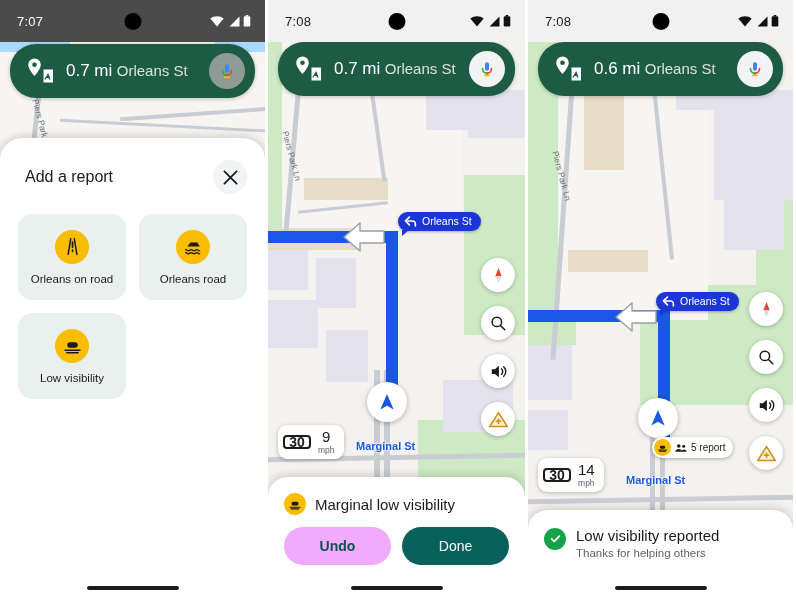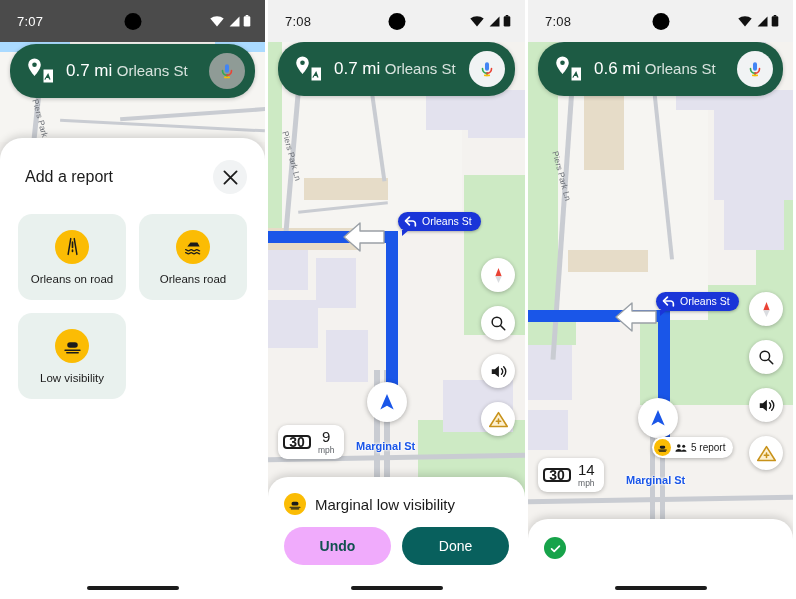--- a/index.html
+++ b/index.html
@@ -569,17 +569,21 @@
     </span>
   </div>
 
   <div class="sheet">
     <div class="succ-row">
       <span class="succ-check">
         <svg width="13" height="13" viewBox="0 0 16 16">
             <path d="M3.2 8.4 6.4 11.6 12.8 5" stroke="#fff" stroke-width="2.1" fill="none" stroke-linecap="round" stroke-linejoin="round"></path>
           </svg>
       </span>
+      <span>
+        <span class="succ-title" style="display:block">Low visibility reported</span>
+        <span class="succ-sub" style="display:block">Thanks for helping others</span>
+      </span>
     </div>
     <div style="height:40px"></div>
     <div class="homebar"></div>
   </div>
 </div>
 
 </body></html>

